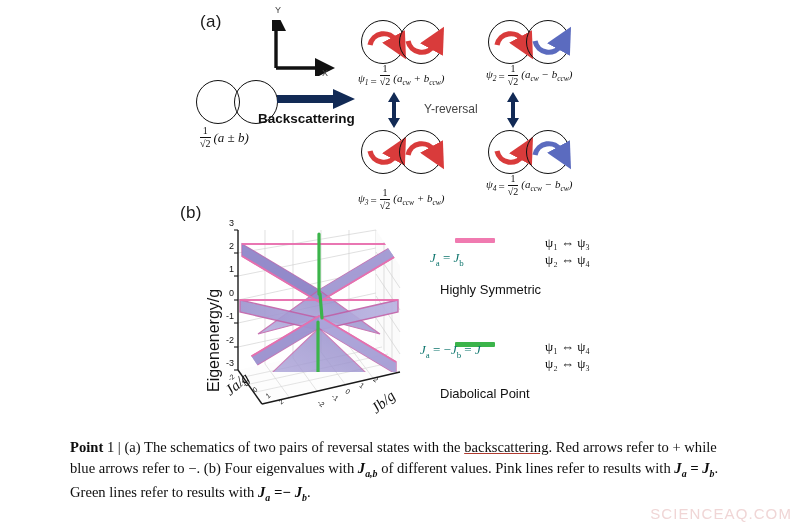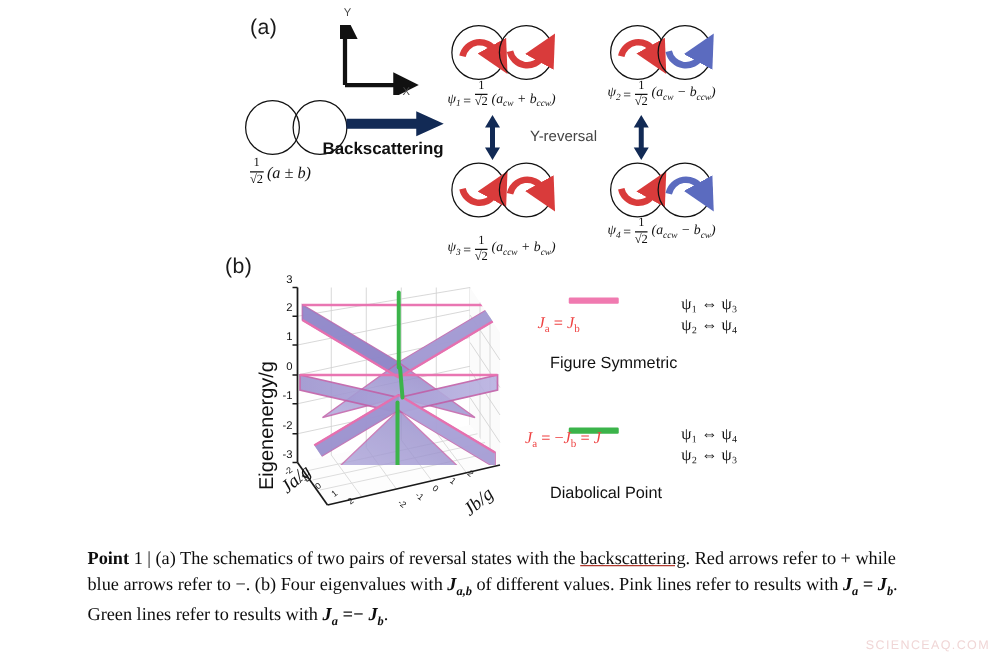--- a/index.html
+++ b/index.html
@@ -60,40 +60,40 @@
 
   
   .legend-block { position:absolute; }
   .swatch { position:absolute; height:5px; border-radius:1px; }
   .legend-cap {
     font-family:"Liberation Sans", sans-serif;
     font-size:13px; color:#111; white-space:nowrap;
   }
   .legend-eq {
     font-family:"Liberation Serif", serif; font-size:13px;
-    color:#ef4444; white-space:nowrap;
+    color:#0f766e; white-space:nowrap;
   }
   .psi-row { font-family:"Liberation Serif", serif; font-size:13px;
              color:#111; white-space:nowrap; line-height:1.35; }
 
   
   .caption {
     position:absolute;
     left:70px; top:437px; width:672px;
     font-family:"Liberation Serif", serif;
     font-size:14.6px; line-height:1.47; color:#0d0d0d;
     text-align:left;
   }
   .caption b { font-weight:bold; }
   .caption .ul { text-decoration:underline; text-decoration-color:#b03a2e; }
 
   .watermark {
     position:absolute; right:8px; bottom:8px;
     font-family:"Liberation Sans", sans-serif;
-    font-size:10px; letter-spacing:1.1px;
+    font-size:15px; letter-spacing:1.1px;
     color:#f0d6d6;
   }
 </style>
 </head>
 <body>
 
 <div class="figure-root">
 
   <div class="abs panel-letter" style="left:200px; top:12px;">(a)</div>
 
@@ -378,21 +378,21 @@
   <div class="abs" style="left:368px; top:404px; transform:rotate(-40deg); transform-origin:0 0;
                           font-family:'Liberation Serif',serif; font-style:italic; font-size:15px; color:#111;">Jb/g</div>
 
   <div class="legend-block" style="left:430px; top:238px;">
     <div class="swatch" style="left:25px; top:0px; width:40px; background:#f07ab0;"></div>
     <div class="legend-eq abs" style="left:0px; top:12px;">
       <i>J</i><sub>a</sub> = <i>J</i><sub>b</sub>
     </div>
     <div class="psi-row abs" style="left:115px; top:-4px;">ψ₁ ⇔ ψ₃</div>
     <div class="psi-row abs" style="left:115px; top:13px;">ψ₂ ⇔ ψ₄</div>
-    <div class="legend-cap abs" style="left:10px; top:44px;">Figure Symmetric</div>
+    <div class="legend-cap abs" style="left:10px; top:44px;">Highly Symmetric</div>
   </div>
 
   <div class="legend-block" style="left:430px; top:342px;">
     <div class="swatch" style="left:25px; top:0px; width:40px; background:#3bb44a;"></div>
     <div class="legend-eq abs" style="left:-10px; top:0;">
       <i>J</i><sub>a</sub> = −<i>J</i><sub>b</sub> = <i>J</i>
     </div>
     <div class="psi-row abs" style="left:115px; top:-4px;">ψ₁ ⇔ ψ₄</div>
     <div class="psi-row abs" style="left:115px; top:13px;">ψ₂ ⇔ ψ₃</div>
     <div class="legend-cap abs" style="left:10px; top:44px;">Diabolical Point</div>

